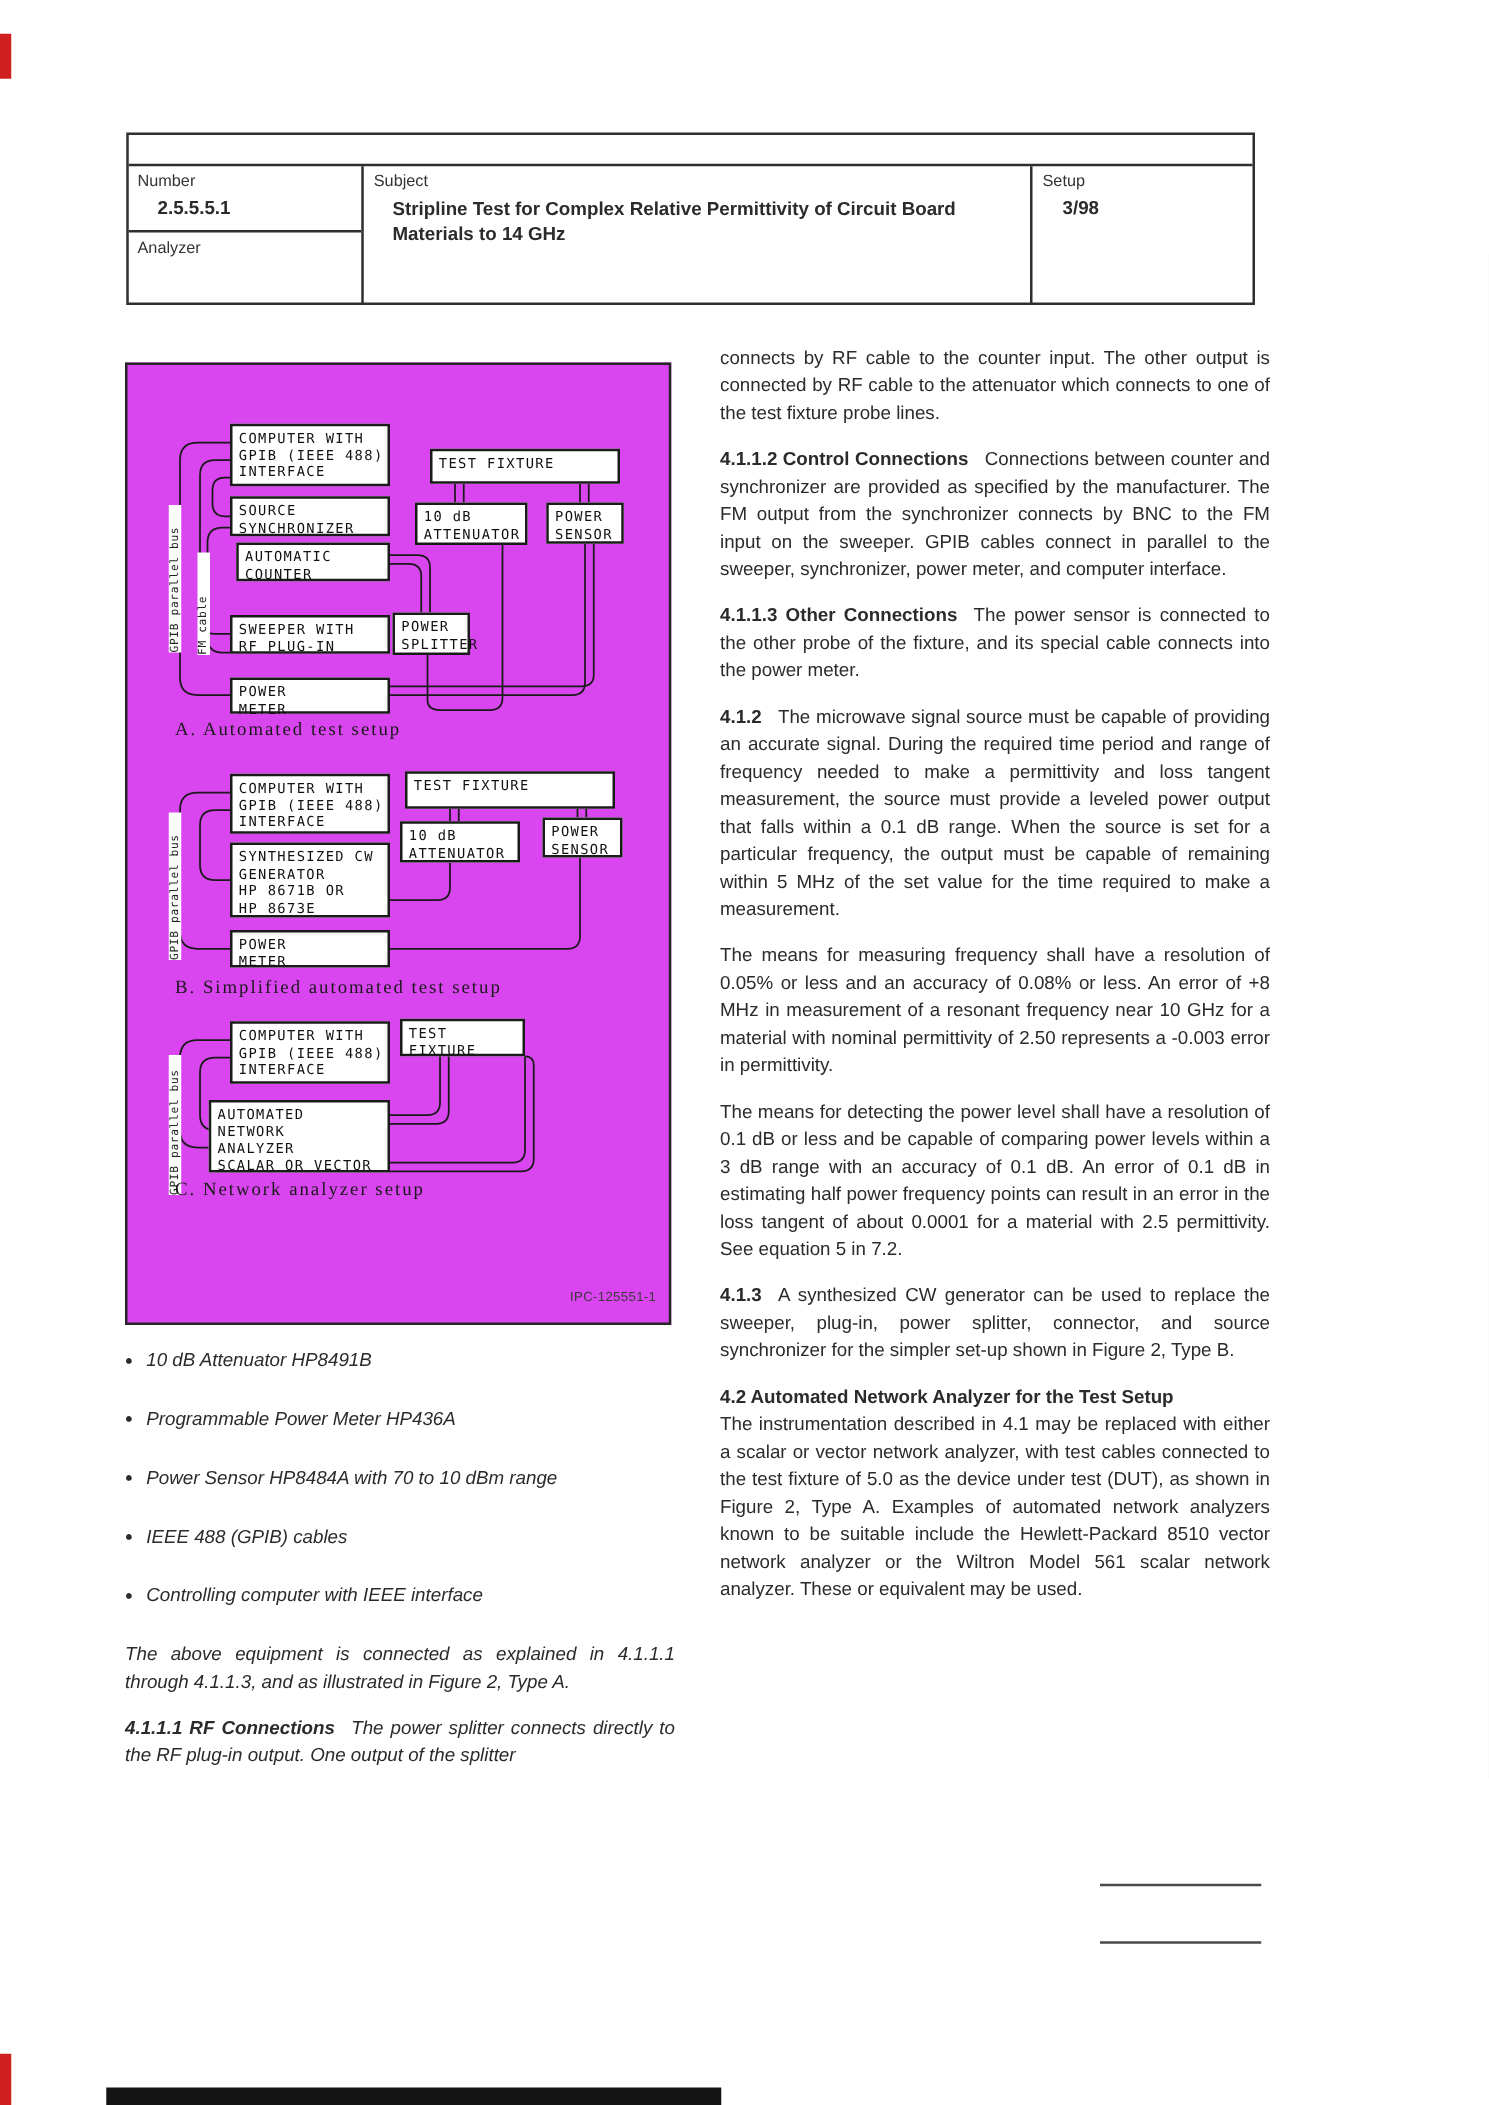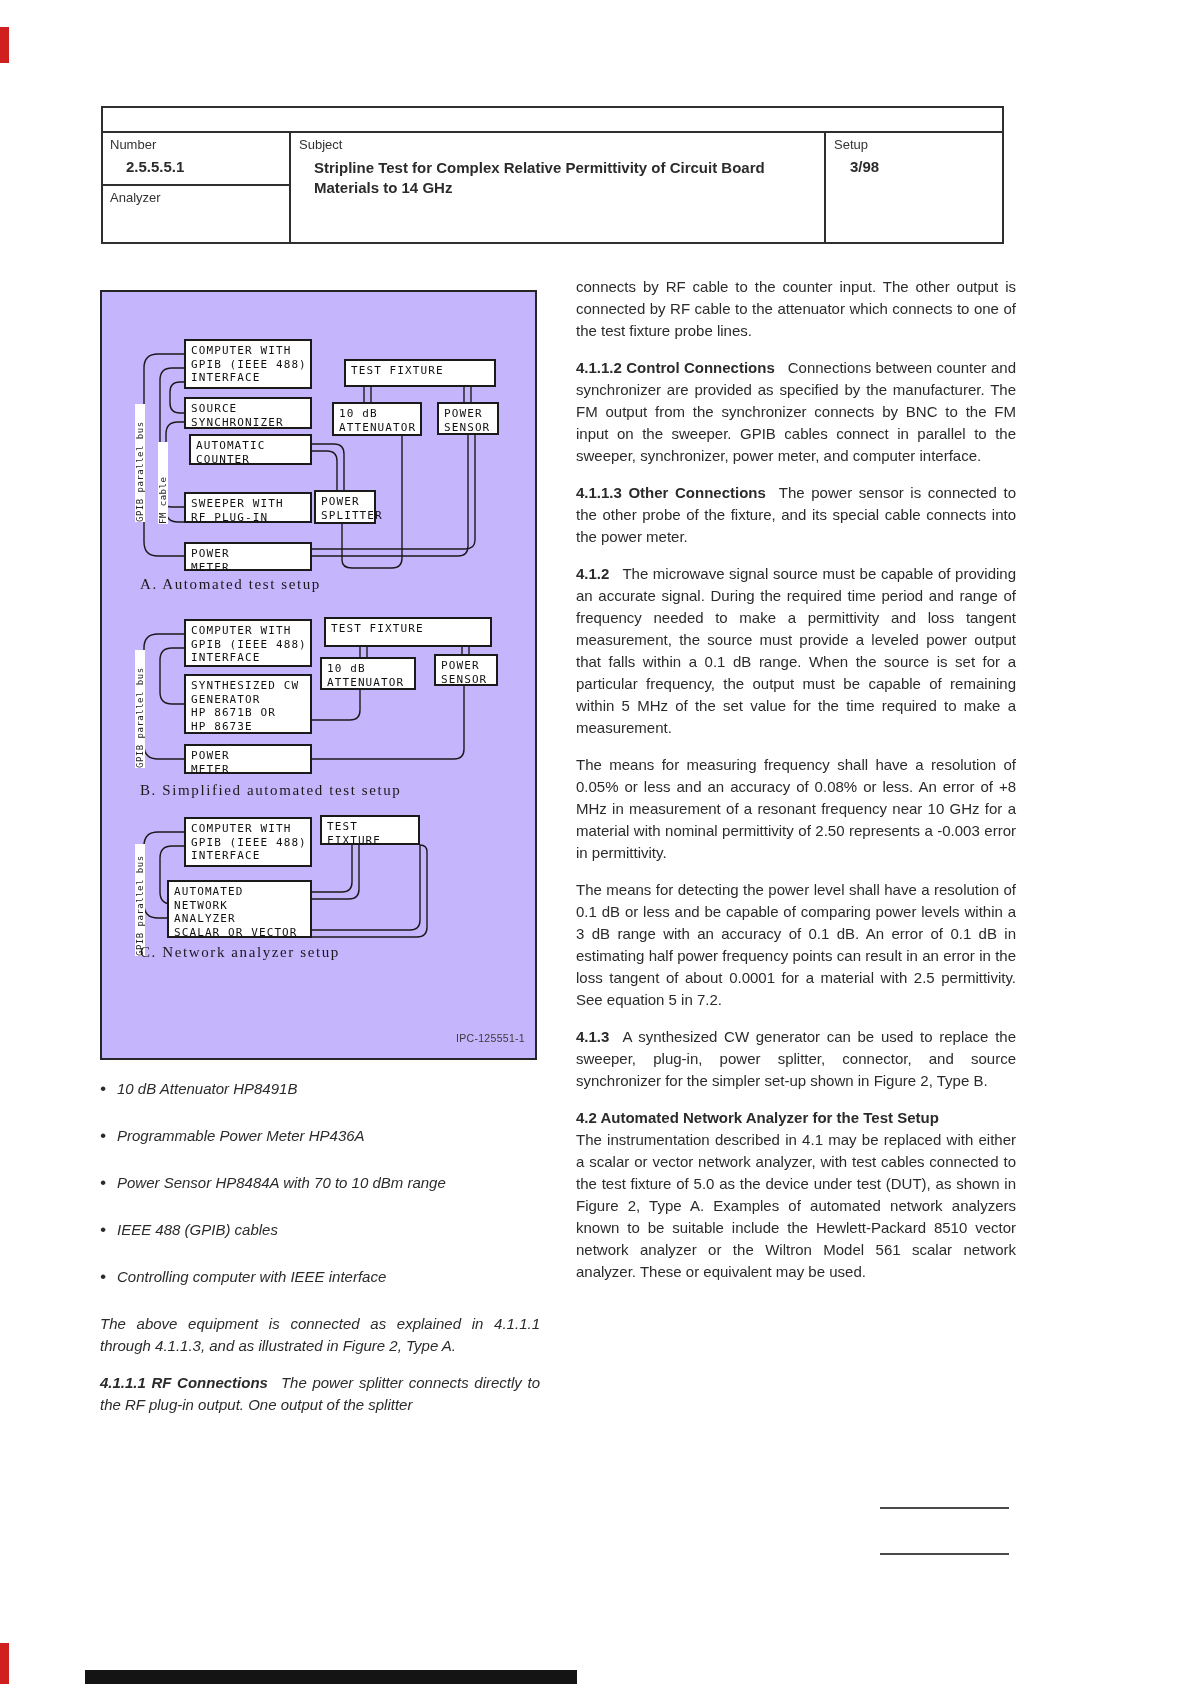--- a/index.html
+++ b/index.html
@@ -20,21 +20,21 @@
   .hcell-number .num{height:53px;border-bottom:2px solid #2f2f2f;padding:4px 0 0 7px;box-sizing:border-box;}
   .hcell-number .rev{padding:4px 0 0 7px;}
   .hcell-subject{flex:1;padding:4px 0 0 8px;}
   .hcell-date{width:178px;border-left:2px solid #2f2f2f;box-sizing:border-box;padding:4px 0 0 8px;}
   .hlabel{font-size:13px;color:#333;}
   .hval{font-weight:bold;font-size:15px;margin-top:6px;}
   .hval.indent{margin-left:16px;}
   .hcell-subject .hval{margin-left:15px;width:505px;line-height:20px;}
 
   
-  .figure{position:absolute;left:100px;top:290px;width:437px;height:770px;border:2px solid #262626;box-sizing:border-box;background:#c4b5fd;}
+  .figure{position:absolute;left:100px;top:290px;width:437px;height:770px;border:2px solid #262626;box-sizing:border-box;background:#d946ef;}
   .wires{position:absolute;left:0;top:0;width:433px;height:766px;z-index:1;}
   .blk{position:absolute;z-index:2;background:#fff;border:2px solid #1a1a1a;box-sizing:border-box;
        font-family:"DejaVu Sans Mono",monospace;font-size:11px;letter-spacing:1.1px;line-height:13.5px;
        padding:3px 2px 2px 5px;white-space:pre-line;color:#111;}
   .figcap{position:absolute;z-index:2;font-family:Liberation Serif, serif;font-size:15px;
           letter-spacing:1.6px;color:#1a1a1a;white-space:nowrap;}
   .vlabel{position:absolute;z-index:2;font-family:"DejaVu Sans Mono",monospace;font-size:9px;color:#222;
           writing-mode:vertical-rl;transform:rotate(180deg);letter-spacing:0.5px;background:#fff;line-height:10px;}
   .ipc{position:absolute;right:10px;top:740px;z-index:2;font-size:10.5px;color:#3a3a3a;letter-spacing:0.3px;}
 

